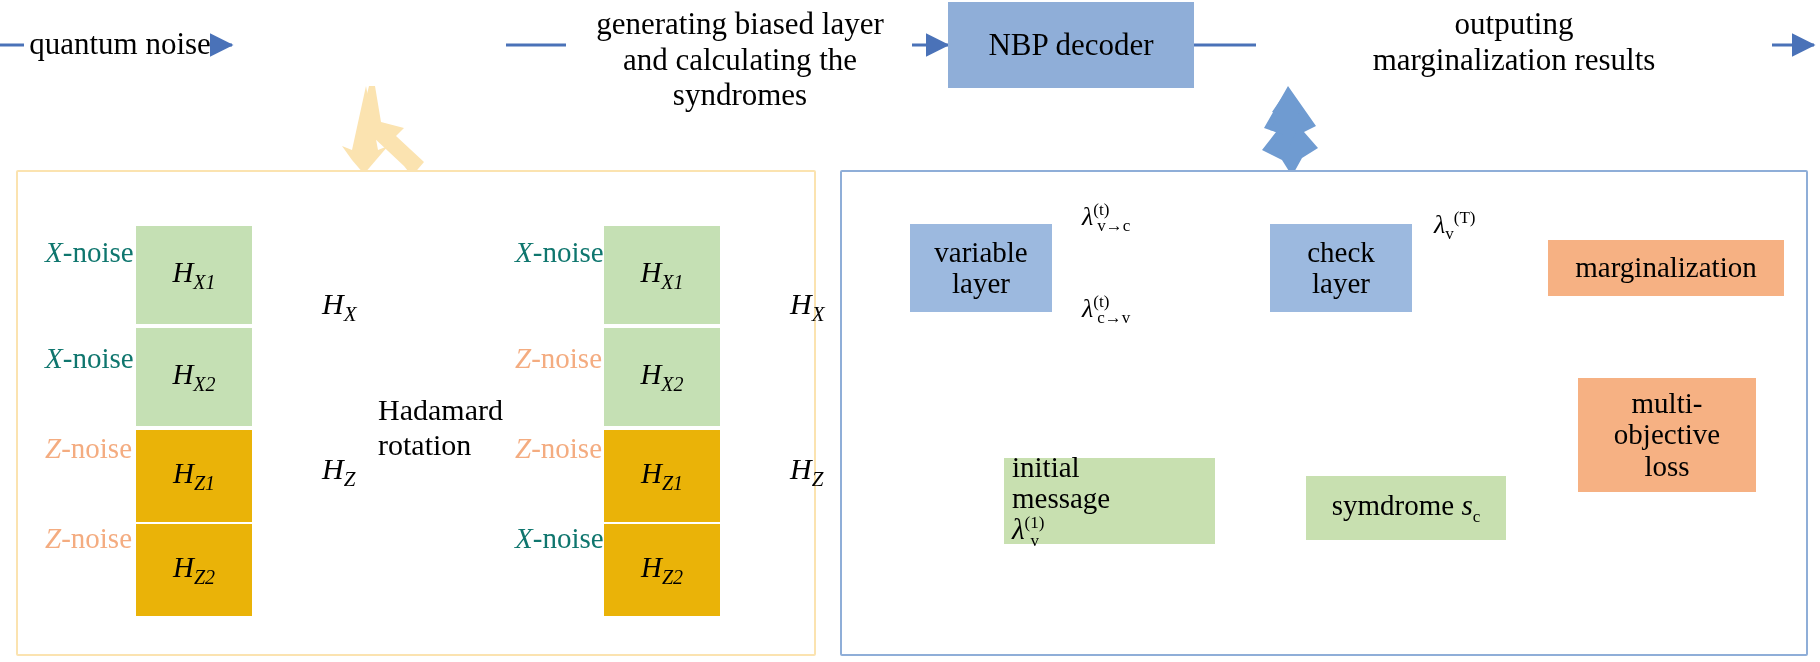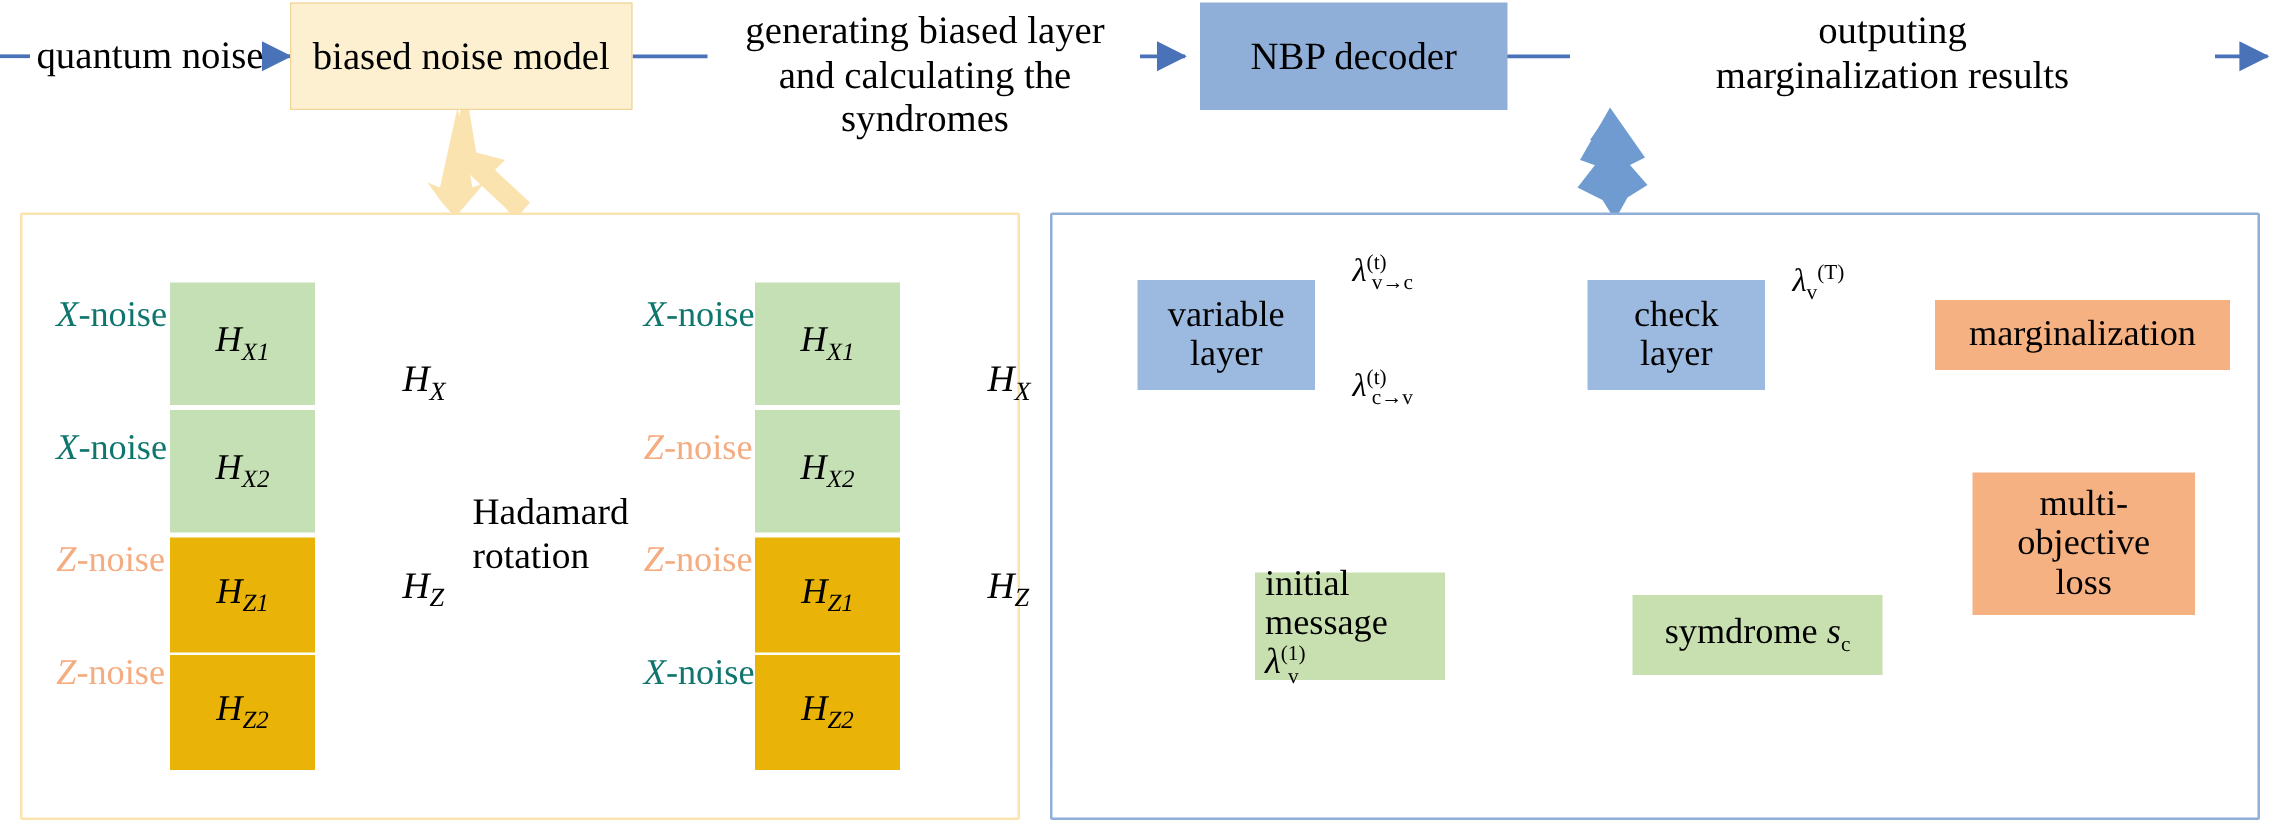--- a/index.html
+++ b/index.html
@@ -212,28 +212,27 @@
       <line x1="1012" y1="390" x2="978" y2="312" stroke="#111111" stroke-width="2.4" marker-end="url(#ar-black)"></line>
     </g>
 
     <g>
       <line x1="1404" y1="390" x2="1390" y2="312" stroke="#111111" stroke-width="2.4" marker-end="url(#ar-black)"></line>
     </g>
   </svg>
 
   <div class="txt pipe-label" style="left:24px; top:26px; width:192px;">quantum noise</div>
 
-  <div class="abs box-noise-model" style="left:232px; top:2px; width:274px; height:86px;">biased noise model</div>
 
   <div class="abs" style="left:566px; top:6px; width:348px;">
     <div class="pipe-label" style="position:relative;">generating biased layer</div>
     <div class="pipe-label" style="position:relative;">and calculating the syndromes</div>
   </div>
 
-  <div class="abs box-nbp" style="left:948px; top:2px; width:246px; height:86px;margin-left:12px;">NBP decoder</div>
+  <div class="abs box-nbp" style="left:948px; top:2px; width:246px; height:86px;">NBP decoder</div>
 
   <div class="abs" style="left:1256px; top:6px; width:516px;">
     <div class="pipe-label" style="position:relative;">outputing</div>
     <div class="pipe-label" style="position:relative;">marginalization results</div>
   </div>
 
   <div class="abs panel-left" style="left:16px; top:170px; width:800px; height:486px;"></div>
 
   <div class="txt noise-label noise-x" style="left:16px; top:204px;">
     <span class="it">X</span><span>-noise</span>
@@ -325,21 +324,21 @@
   <div class="abs rbox orange" style="left:1548px; top:240px; width:236px; height:56px;">marginalization</div>
 
   <div class="abs rbox orange" style="left:1578px; top:378px; width:178px; height:114px;">
     <span>
       <span>multi-</span><br>
       <span>objective</span><br>
       <span>loss</span>
     </span>
   </div>
 
-  <div class="abs rbox green" style="left:1004px; top:458px; width:152px; height:86px; justify-content:flex-start; padding-left:8px;">
+  <div class="abs rbox green" style="left:1004px; top:458px; width:211px; height:86px; justify-content:flex-start; padding-left:8px;">
     <span style="text-align:left;">
       <span>initial</span><br>
       <span>message </span><i>λ</i><sup class="s">(1)</sup><sub class="s" style="margin-left:-14px;">v</sub>
     </span>
   </div>
 
   <div class="abs rbox green" style="left:1306px; top:476px; width:200px; height:64px;">
     <span>
       <span>symdrome </span><i>s</i><sub class="s">c</sub>
     </span>

